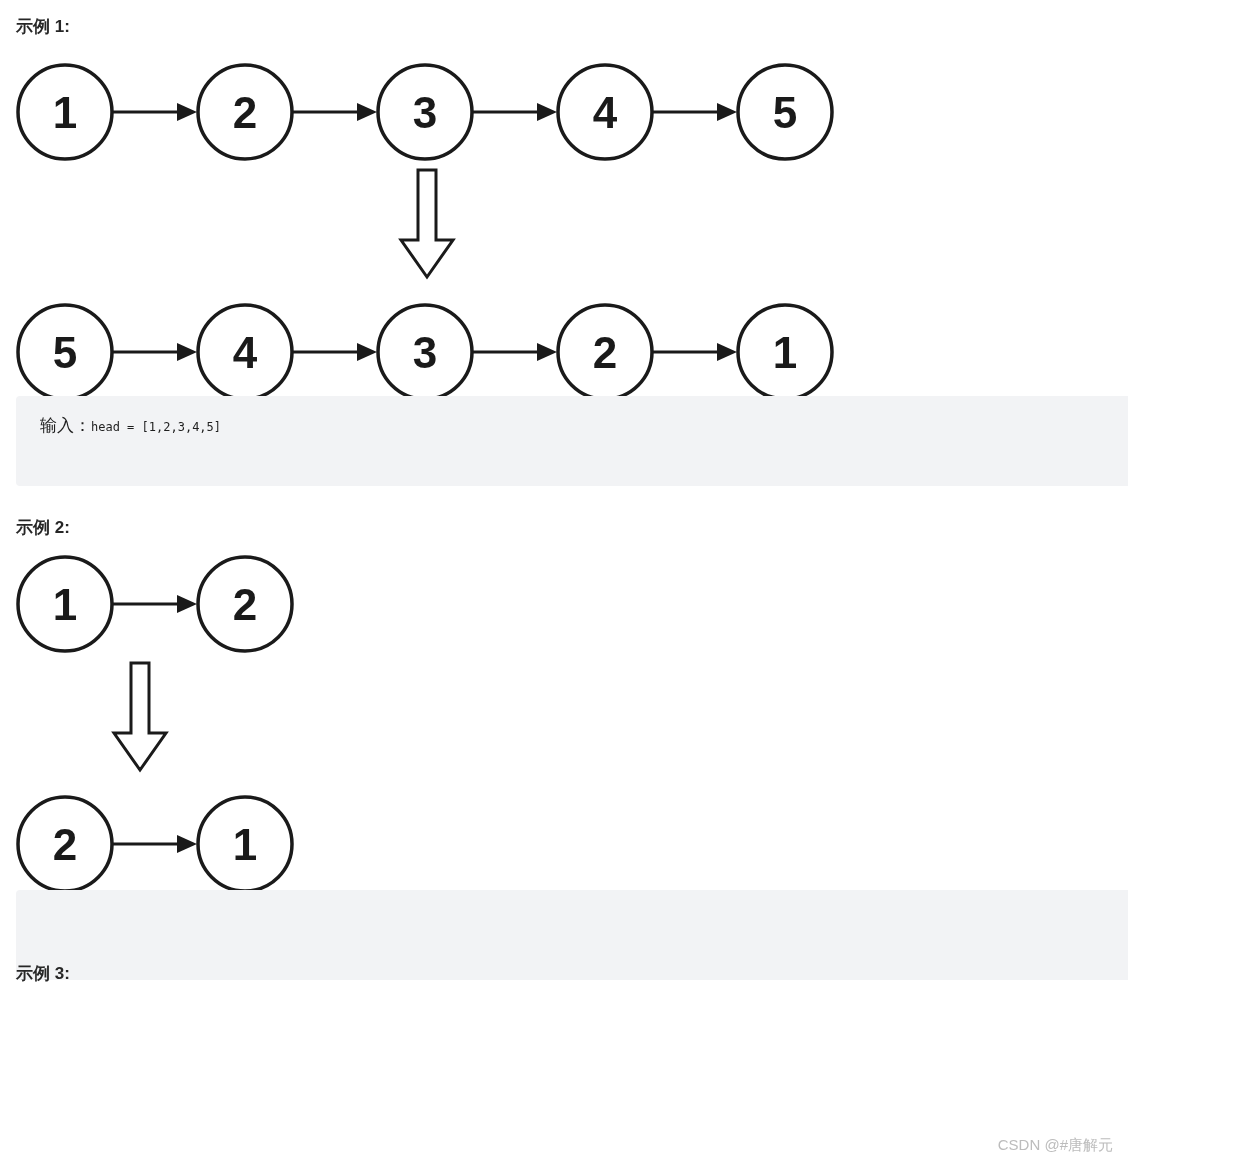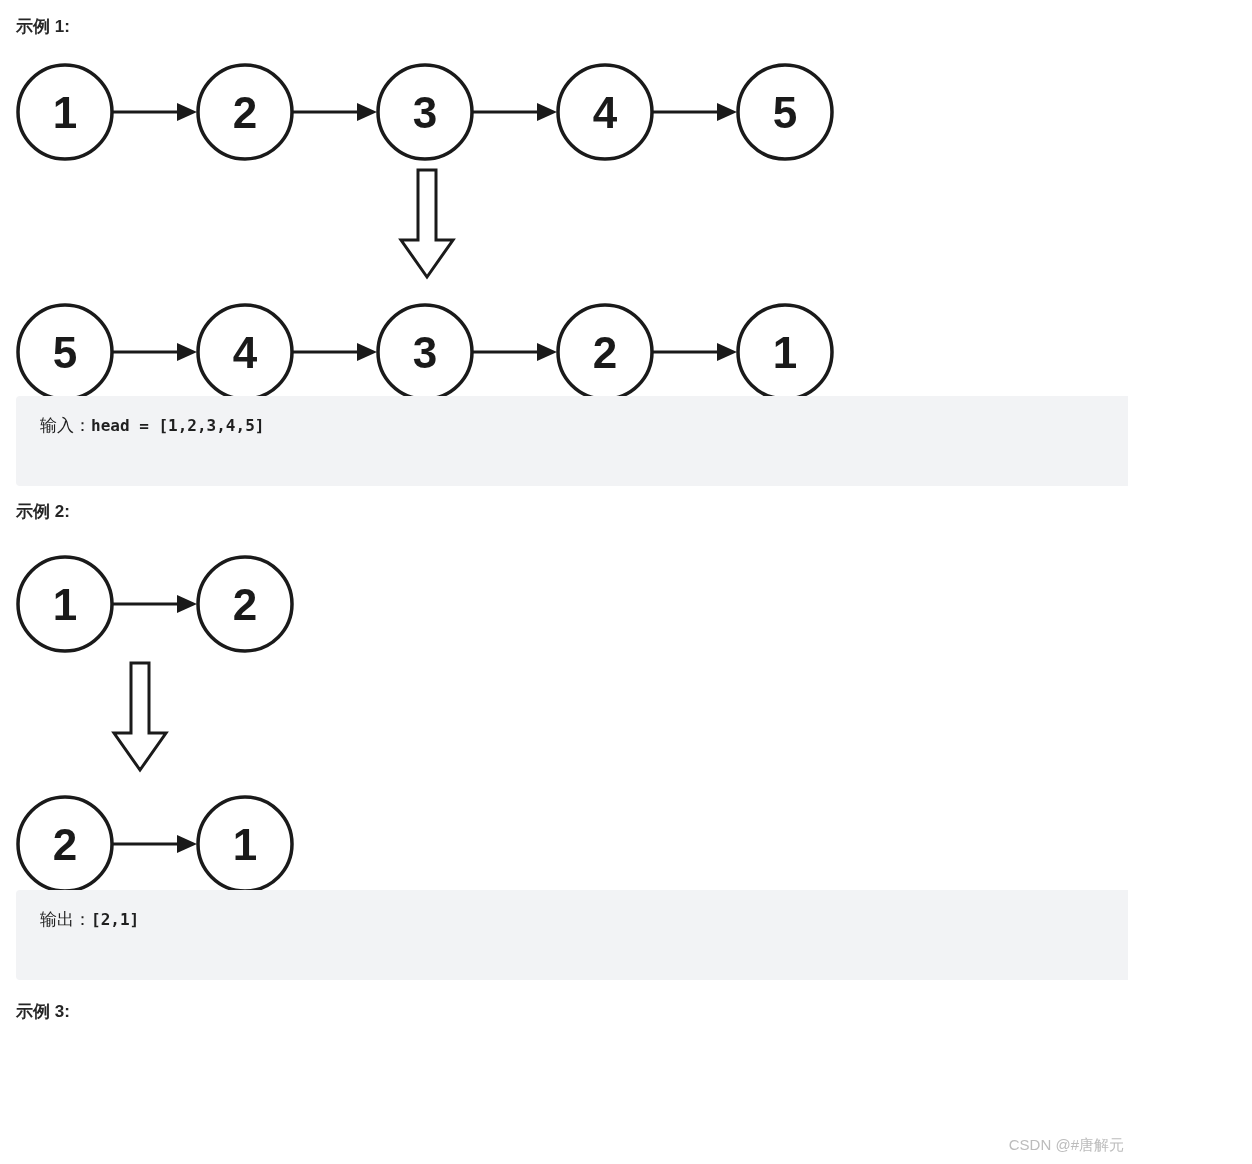--- a/index.html
+++ b/index.html
@@ -73,28 +73,27 @@
     font-size: 18px;
     color: #1f1f1f;
   }
   .io-label {
     font-family: Liberation Serif, serif;
     font-size: 17px;
     color: #1f1f1f;
   }
   .io-code {
     font-family: "DejaVu Sans Mono", monospace;
-    font-size: 16px;
+    font-size: 12px;
     color: #1f1f1f;
-    font-weight: bold;
   }
   .watermark {
     position: absolute;
     top: 1136px;
-    right: 4px;
+    right: 15px;
     font-size: 15px;
     color: #bcbcbc;
     font-family: "Liberation Sans", sans-serif;
   }
 </style>
 </head>
 <body>
 
 <div class="canvas">
 
@@ -143,21 +142,21 @@
       <line x1="653" y1="55" x2="727" y2="55"></line>
       <polygon points="717,46 737,55 717,64" class="head"></polygon>
       <circle cx="785" cy="55" r="47"></circle>
       <text x="785" y="55" text-anchor="middle" dy="0.36em">1</text>
     </svg>
 
   <div class="io-block" style="top:396px">
     <div class="io-line"><span class="io-label">输入：</span><span class="io-code">head = [1,2,3,4,5]</span></div>
   </div>
 
-  <h3 class="example-heading" style="top:500px">示例 2:</h3>
+  <h3 class="example-heading" style="top:516px">示例 2:</h3>
 
   <svg class="diagram" style="top:549px" height="110" width="296">
       <circle cx="65" cy="55" r="47"></circle>
       <text x="65" y="55" text-anchor="middle" dy="0.36em">1</text>
       <line x1="113" y1="55" x2="187" y2="55"></line>
       <polygon points="177,46 197,55 177,64" class="head"></polygon>
       <circle cx="245" cy="55" r="47"></circle>
       <text x="245" y="55" text-anchor="middle" dy="0.36em">2</text>
     </svg>
 
@@ -168,21 +167,20 @@
   <svg class="diagram" style="top:789px" height="110" width="296">
       <circle cx="65" cy="55" r="47"></circle>
       <text x="65" y="55" text-anchor="middle" dy="0.36em">2</text>
       <line x1="113" y1="55" x2="187" y2="55"></line>
       <polygon points="177,46 197,55 177,64" class="head"></polygon>
       <circle cx="245" cy="55" r="47"></circle>
       <text x="245" y="55" text-anchor="middle" dy="0.36em">1</text>
     </svg>
 
   <div class="io-block" style="top:890px">
-    <div class="io-line"><span class="io-label">输出：</span><span class="io-code">[2,1]</span></div>
   </div>
 
-  <h3 class="example-heading" style="top:1000px">示例 3:</h3>
+  <h3 class="example-heading" style="top:962px">示例 3:</h3>
 
 
   <div class="watermark">CSDN @#唐解元</div>
 
 </div>
 
 </body></html>

